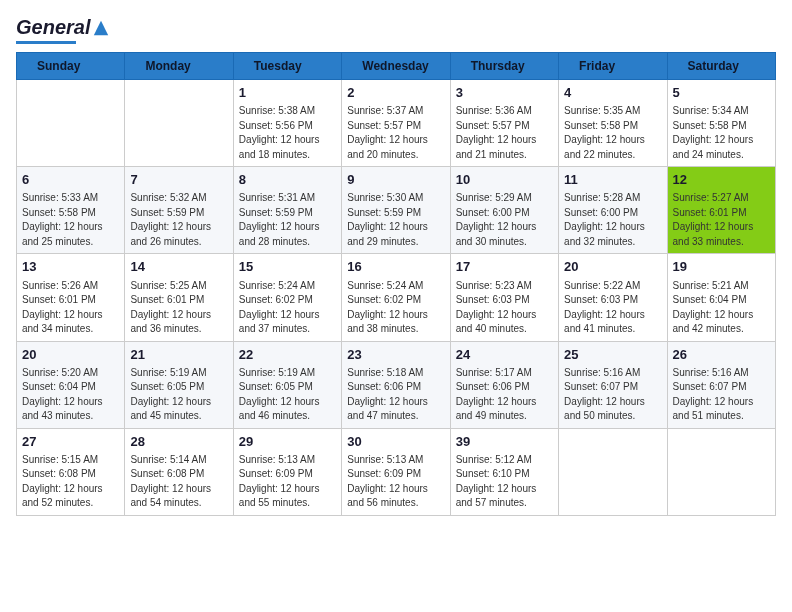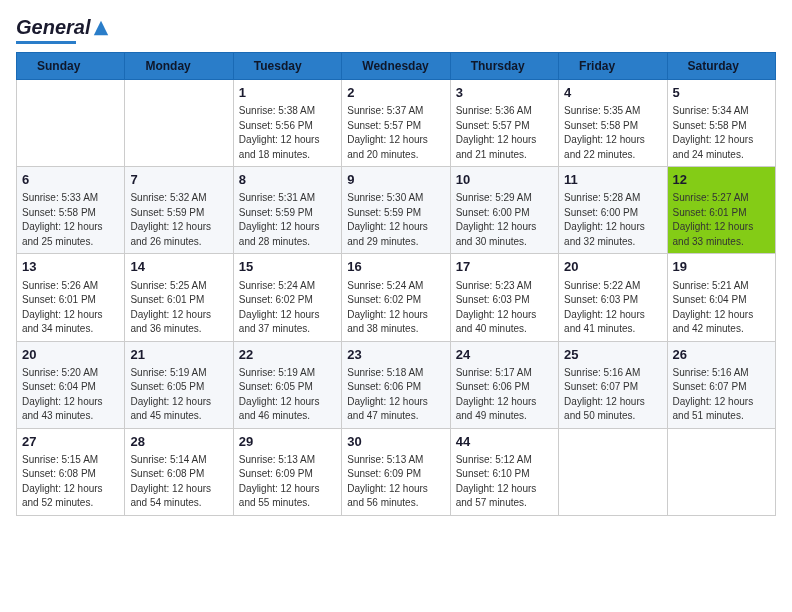--- a/index.html
+++ b/index.html
@@ -262,20 +262,20 @@
         </td>
         <td>
           <span class="day-number">29</span>
           <div class="cell-text">Sunrise: 5:13 AM<br>Sunset: 6:09 PM<br>Daylight: 12 hours and 55 minutes.</div>
         </td>
         <td>
           <span class="day-number">30</span>
           <div class="cell-text">Sunrise: 5:13 AM<br>Sunset: 6:09 PM<br>Daylight: 12 hours and 56 minutes.</div>
         </td>
         <td>
-          <span class="day-number">44</span>
+          <span class="day-number">39</span>
           <div class="cell-text">Sunrise: 5:12 AM<br>Sunset: 6:10 PM<br>Daylight: 12 hours and 57 minutes.</div>
         </td>
         <td class="empty-cell"></td>
         <td class="empty-cell"></td>
       </tr>
     </tbody>
 </table>
 
 </body></html>

